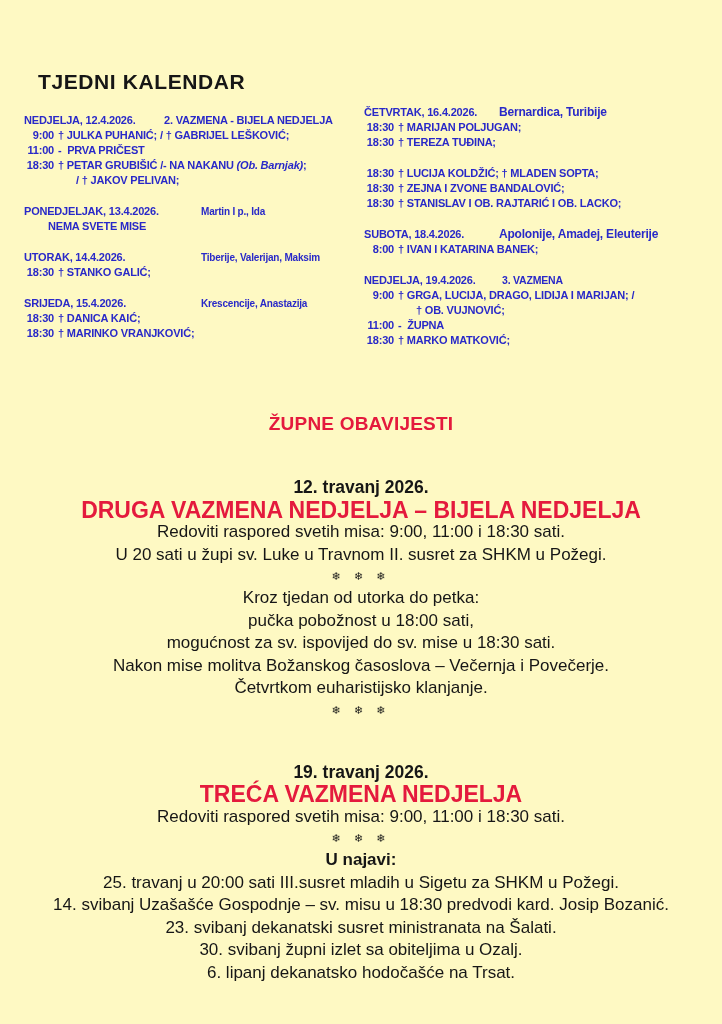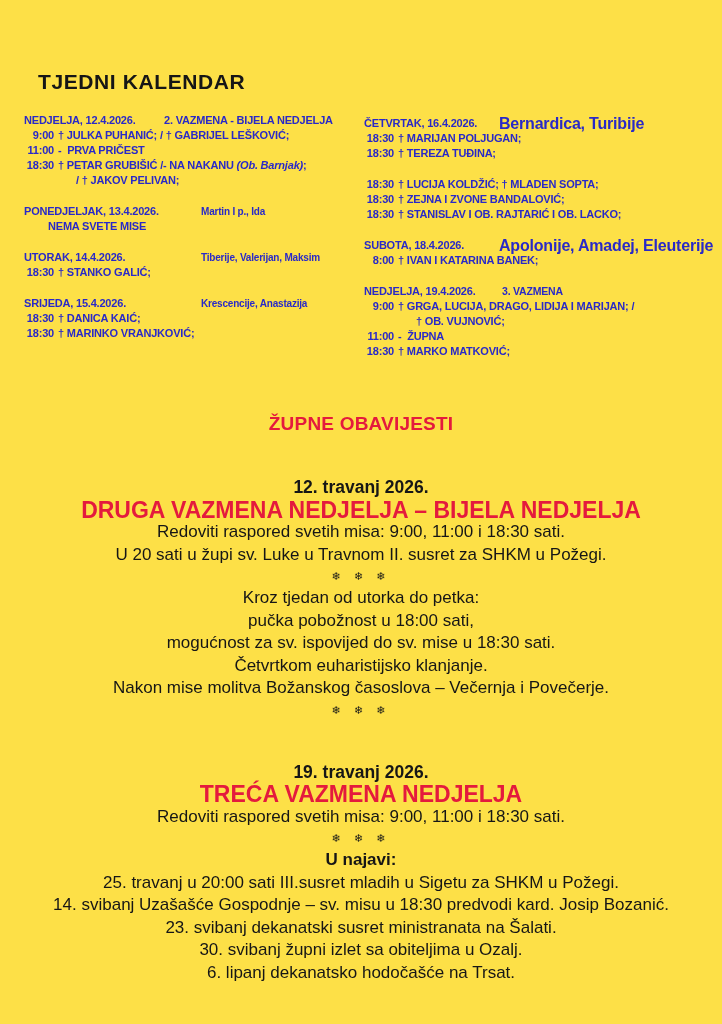--- a/index.html
+++ b/index.html
@@ -2,44 +2,44 @@
 <html style="--blue: #2929c8; --red: #e41a3d; --black: #161616;"><head>
 <meta charset="utf-8">
 <style>
   :root{
     --blue:#2929c8;
     --red:#e41a3d;
     --black:#161616;
   }
   html,body{margin:0;padding:0;background:#ffffff;}
   body{width:722px;height:1024px;font-family:"Liberation Sans",sans-serif;}
-  .page{position:relative;width:722px;height:1024px;background:#fde047;overflow:hidden;}
+  .page{position:relative;width:722px;height:1024px;background:#fef9c3;overflow:hidden;}
 
   
   .title{
     position:absolute;left:38px;top:70px;margin:0;
     font-size:21px;font-weight:bold;letter-spacing:0.6px;color:var(--black);
   }
 
   
   .calendar{
     position:absolute;left:24px;top:105px;width:664px;display:flex;
     color:var(--blue);font-weight:bold;font-size:11px;line-height:15px;
     letter-spacing:-0.2px;
   }
   .col{box-sizing:border-box;}
   .col-left{width:340px;padding-top:8px;}
-  .col-right{flex:1;padding-top:0;margin-top:11px;}
+  .col-right{flex:1;padding-top:0;}
   .day-block{margin-bottom:16px;}
   .day-head{position:relative;white-space:nowrap;}
   .day-note{position:absolute;top:0;white-space:nowrap;}
   .col-left  .note-feast {left:140px;font-size:11px;text-align:center;}
   .col-left  .note-saints{left:177px;font-size:10px;}
   .col-right .note-feast {left:138px;font-size:10.5px;}
-  .col-right .note-saints{left:135px;font-size:16px;}
+  .col-right .note-saints{left:135px;font-size:12px;}
   .mass-line{display:flex;white-space:pre;}
   .mass-time{flex:none;width:30px;text-align:right;}
   .mass-text{margin-left:4px;white-space:pre-wrap;}
   .mass-text.italic{font-style:italic;margin-left:0;}
   .mass-line .mass-text + .mass-text{margin-left:0;text-align:center;}
   .v-continuation{padding-left:48px;}
   .v-indent{padding-left:20px;}
 
   
   .announcements{
@@ -114,22 +114,22 @@
     <h2 class="ann-title">ŽUPNE OBAVIJESTI</h2>
     <div class="ann-list" id="ann-list">
         <div class="ann ann-date">12. travanj 2026.</div>
         <div class="ann ann-red">DRUGA VAZMENA NEDJELJA – BIJELA NEDJELJA</div>
         <div class="ann ann-body">Redoviti raspored svetih misa: 9:00, 11:00 i 18:30 sati.</div>
         <div class="ann ann-body">U 20 sati u župi sv. Luke u Travnom II. susret za SHKM u Požegi.</div>
         <div class="ann ann-sep">❄ ❄ ❄</div>
         <div class="ann ann-body">Kroz tjedan od utorka do petka:</div>
         <div class="ann ann-body">pučka pobožnost u 18:00 sati,</div>
         <div class="ann ann-body">mogućnost za sv. ispovijed do sv. mise u 18:30 sati.</div>
+        <div class="ann ann-body">Nakon mise molitva Božanskog časoslova – Večernja i Povečerje.</div>
         <div class="ann ann-body">Četvrtkom euharistijsko klanjanje.</div>
-        <div class="ann ann-body">Nakon mise molitva Božanskog časoslova – Večernja i Povečerje.</div>
         <div class="ann ann-sep">❄ ❄ ❄</div>
         <div class="ann ann-date">19. travanj 2026.</div>
         <div class="ann ann-red">TREĆA VAZMENA NEDJELJA</div>
         <div class="ann ann-body">Redoviti raspored svetih misa: 9:00, 11:00 i 18:30 sati.</div>
         <div class="ann ann-sep">❄ ❄ ❄</div>
         <div class="ann ann-bold">U najavi:</div>
         <div class="ann ann-body">25. travanj u 20:00 sati III.susret mladih u Sigetu za SHKM u Požegi.</div>
         <div class="ann ann-body">14. svibanj Uzašašće Gospodnje – sv. misu u 18:30 predvodi kard. Josip Bozanić.</div>
         <div class="ann ann-body">23. svibanj dekanatski susret ministranata na Šalati.</div>
         <div class="ann ann-body">30. svibanj župni izlet sa obiteljima u Ozalj.</div>

